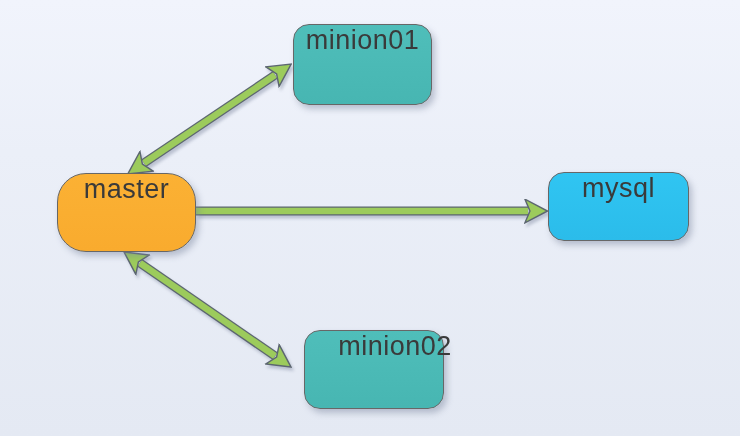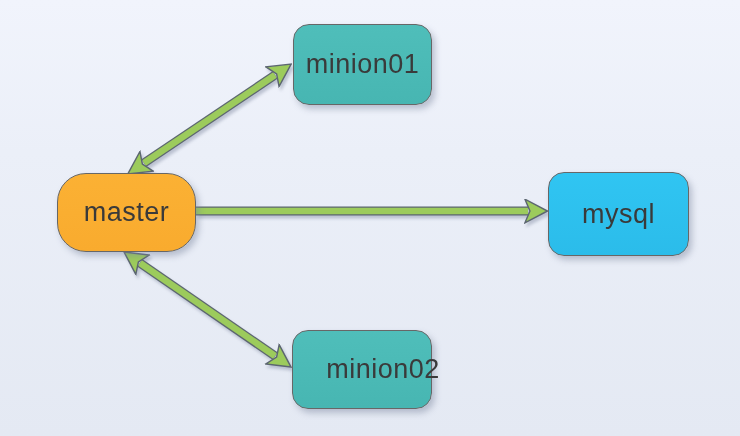--- a/index.html
+++ b/index.html
@@ -18,37 +18,36 @@
     position: absolute;
     left: 0;
     top: 0;
     width: 740px;
     height: 436px;
     filter: drop-shadow(2px 3px 1.5px rgba(115,125,150,0.40));
   }
   .node {
     position: absolute;
     display: flex;
-    align-items: center;
     justify-content: center;
     border: 1.5px solid #676767;
     border-radius: 16px;
     box-shadow: 3px 4px 6px rgba(120,130,155,0.45);
     box-sizing: border-box;
   }
   .node-label {
     font-size: 27px;
     color: var(--text-color, #3A3A3A);
     letter-spacing: 0.5px;
     user-select: none;
   }
   .node-master   { left: 57px;  top: 173px; width: 139px; height: 79px; border-radius: 29px; }
   .node-minion01 { left: 293px; top: 24px;  width: 139px; height: 81px; }
-  .node-minion02 { left: 292px; top: 330px; width: 140px; height: 79px; padding-left: 42px; }
-  .node-mysql    { left: 548px; top: 172px; width: 141px; height: 84px; }
+  .node-minion02 { left: 304px; top: 330px; width: 140px; height: 79px; padding-left: 42px; }
+  .node-mysql    { left: 548px; top: 172px; width: 141px; height: 69px; }
 
   .edge-under { stroke: var(--arrow-outline, #5C6670); stroke-width: 9; }
   .edge-over  { stroke: var(--arrow-fill, #9CCB5C);   stroke-width: 6.5; }
 </style>
 </head>
 <body>
 
 <div class="canvas">
 
   <svg class="edges-layer" width="740" height="436" viewBox="0 0 740 436" xmlns="http://www.w3.org/2000/svg">

